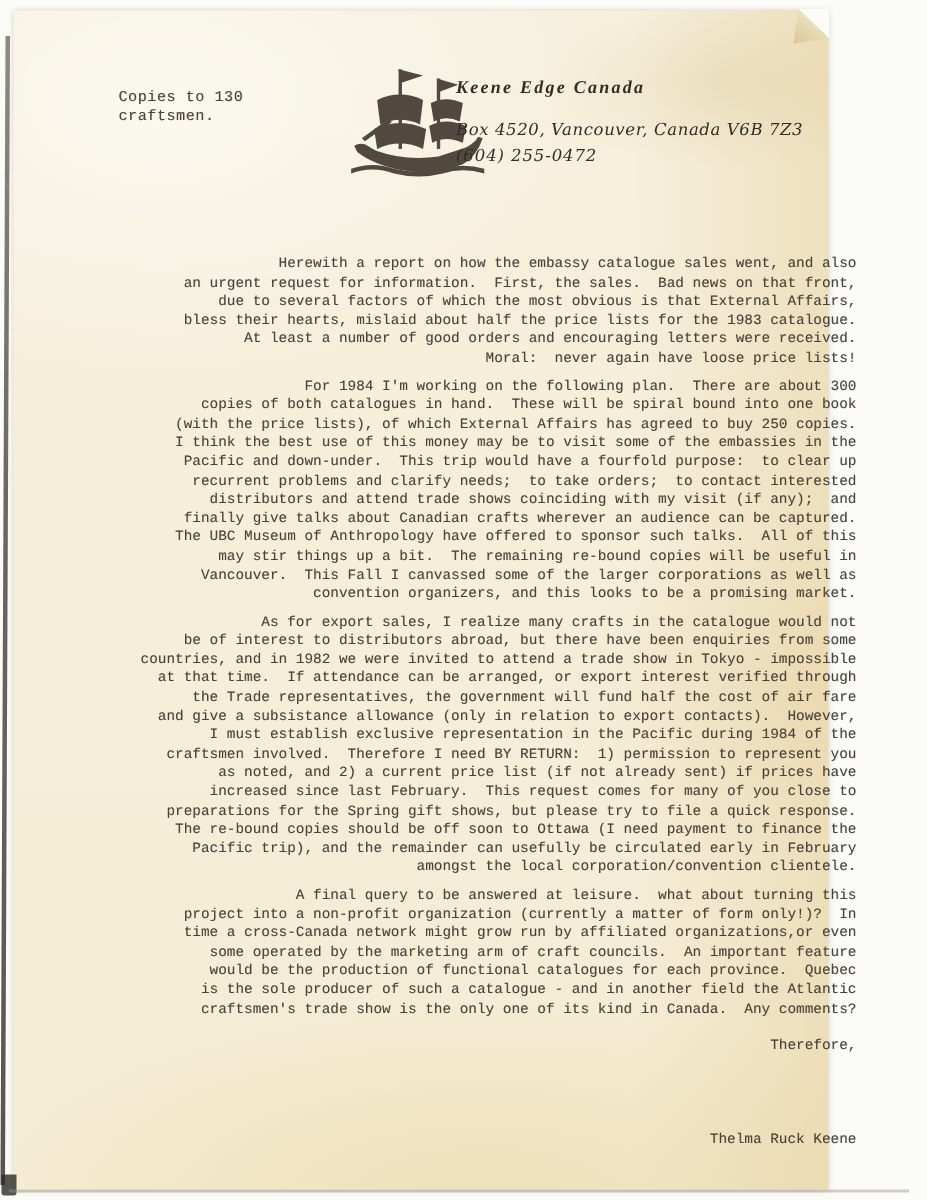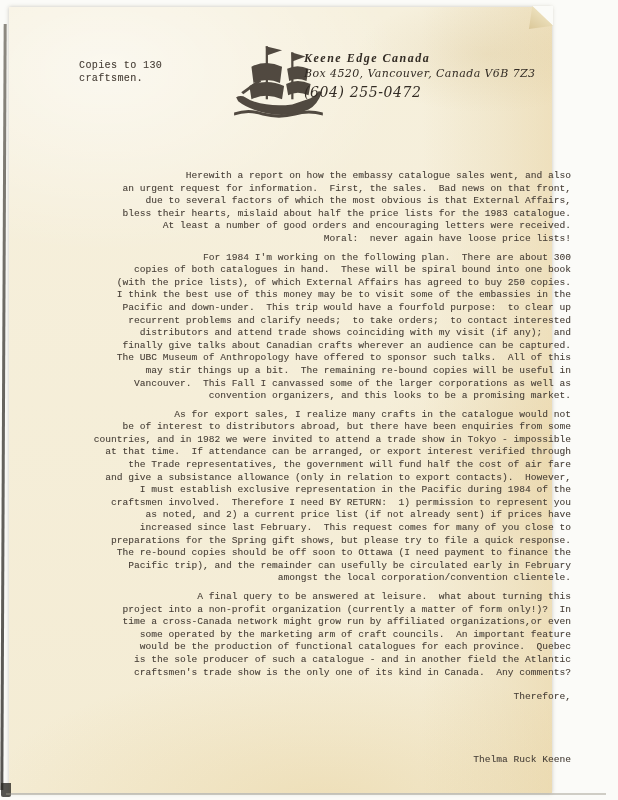--- a/index.html
+++ b/index.html
@@ -55,25 +55,25 @@
   }
   .logo{position:absolute;left:220px;top:38px;width:102px;height:80px;}
   .logo svg{width:100%;height:100%;opacity:.88;}
   .letterhead{position:absolute;left:295px;top:44px;color:#332c25;}
   .company{
     font-family:Liberation Serif, serif;
     font-style:italic;font-weight:bold;font-size:12px;letter-spacing:1.5px;
   }
   .address{
     font-family:"DejaVu Serif","Liberation Serif",serif;
-    font-style:italic;font-size:11px;letter-spacing:.4px;margin-top:1px;
+    font-style:italic;font-size:11px;letter-spacing:.4px;margin-top:14px;
   }
   .phone{
     font-family:"DejaVu Serif","Liberation Serif",serif;
-    font-style:italic;font-size:14px;letter-spacing:.6px;margin-top:4px;
+    font-style:italic;font-size:11px;letter-spacing:.6px;margin-top:4px;
   }
   
   .letter-body{
     position:absolute;left:70px;top:163px;width:492px;
     font-size:9.5px;line-height:12.6px;letter-spacing:.05px;
     color:#4a423a;
     text-shadow:.3px .3px .2px rgba(74,66,58,.3);
     text-align:right;
   }
   .para{white-space:pre-wrap;margin:0 0 6px 0;}

